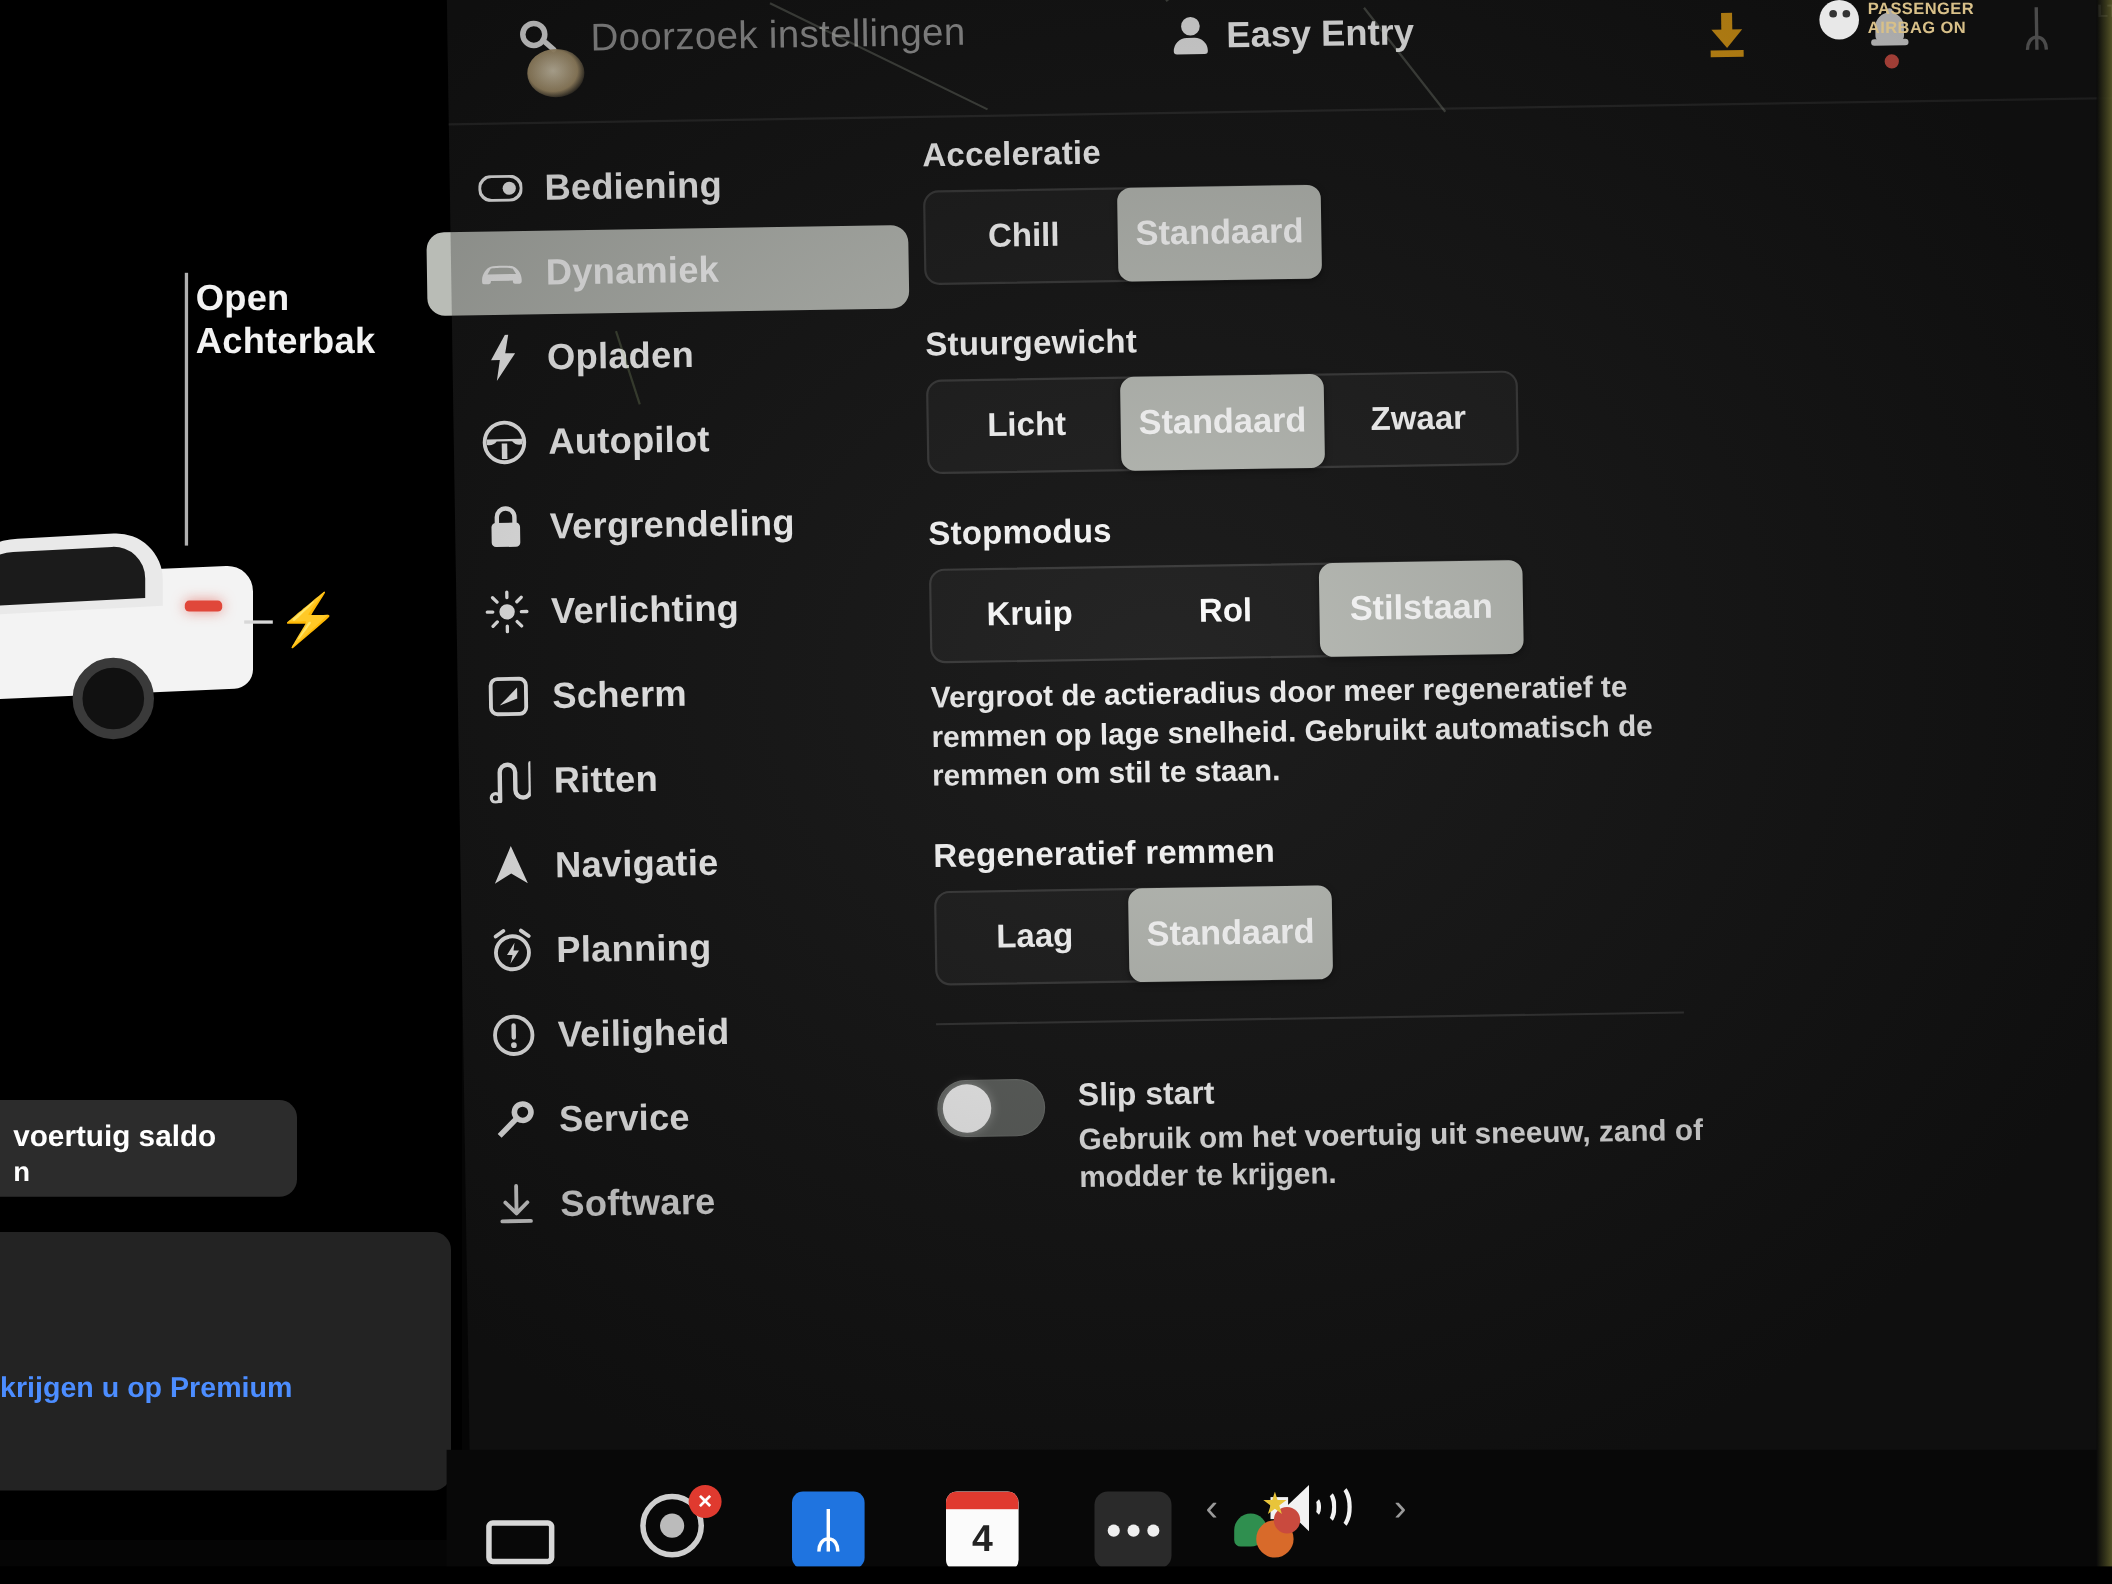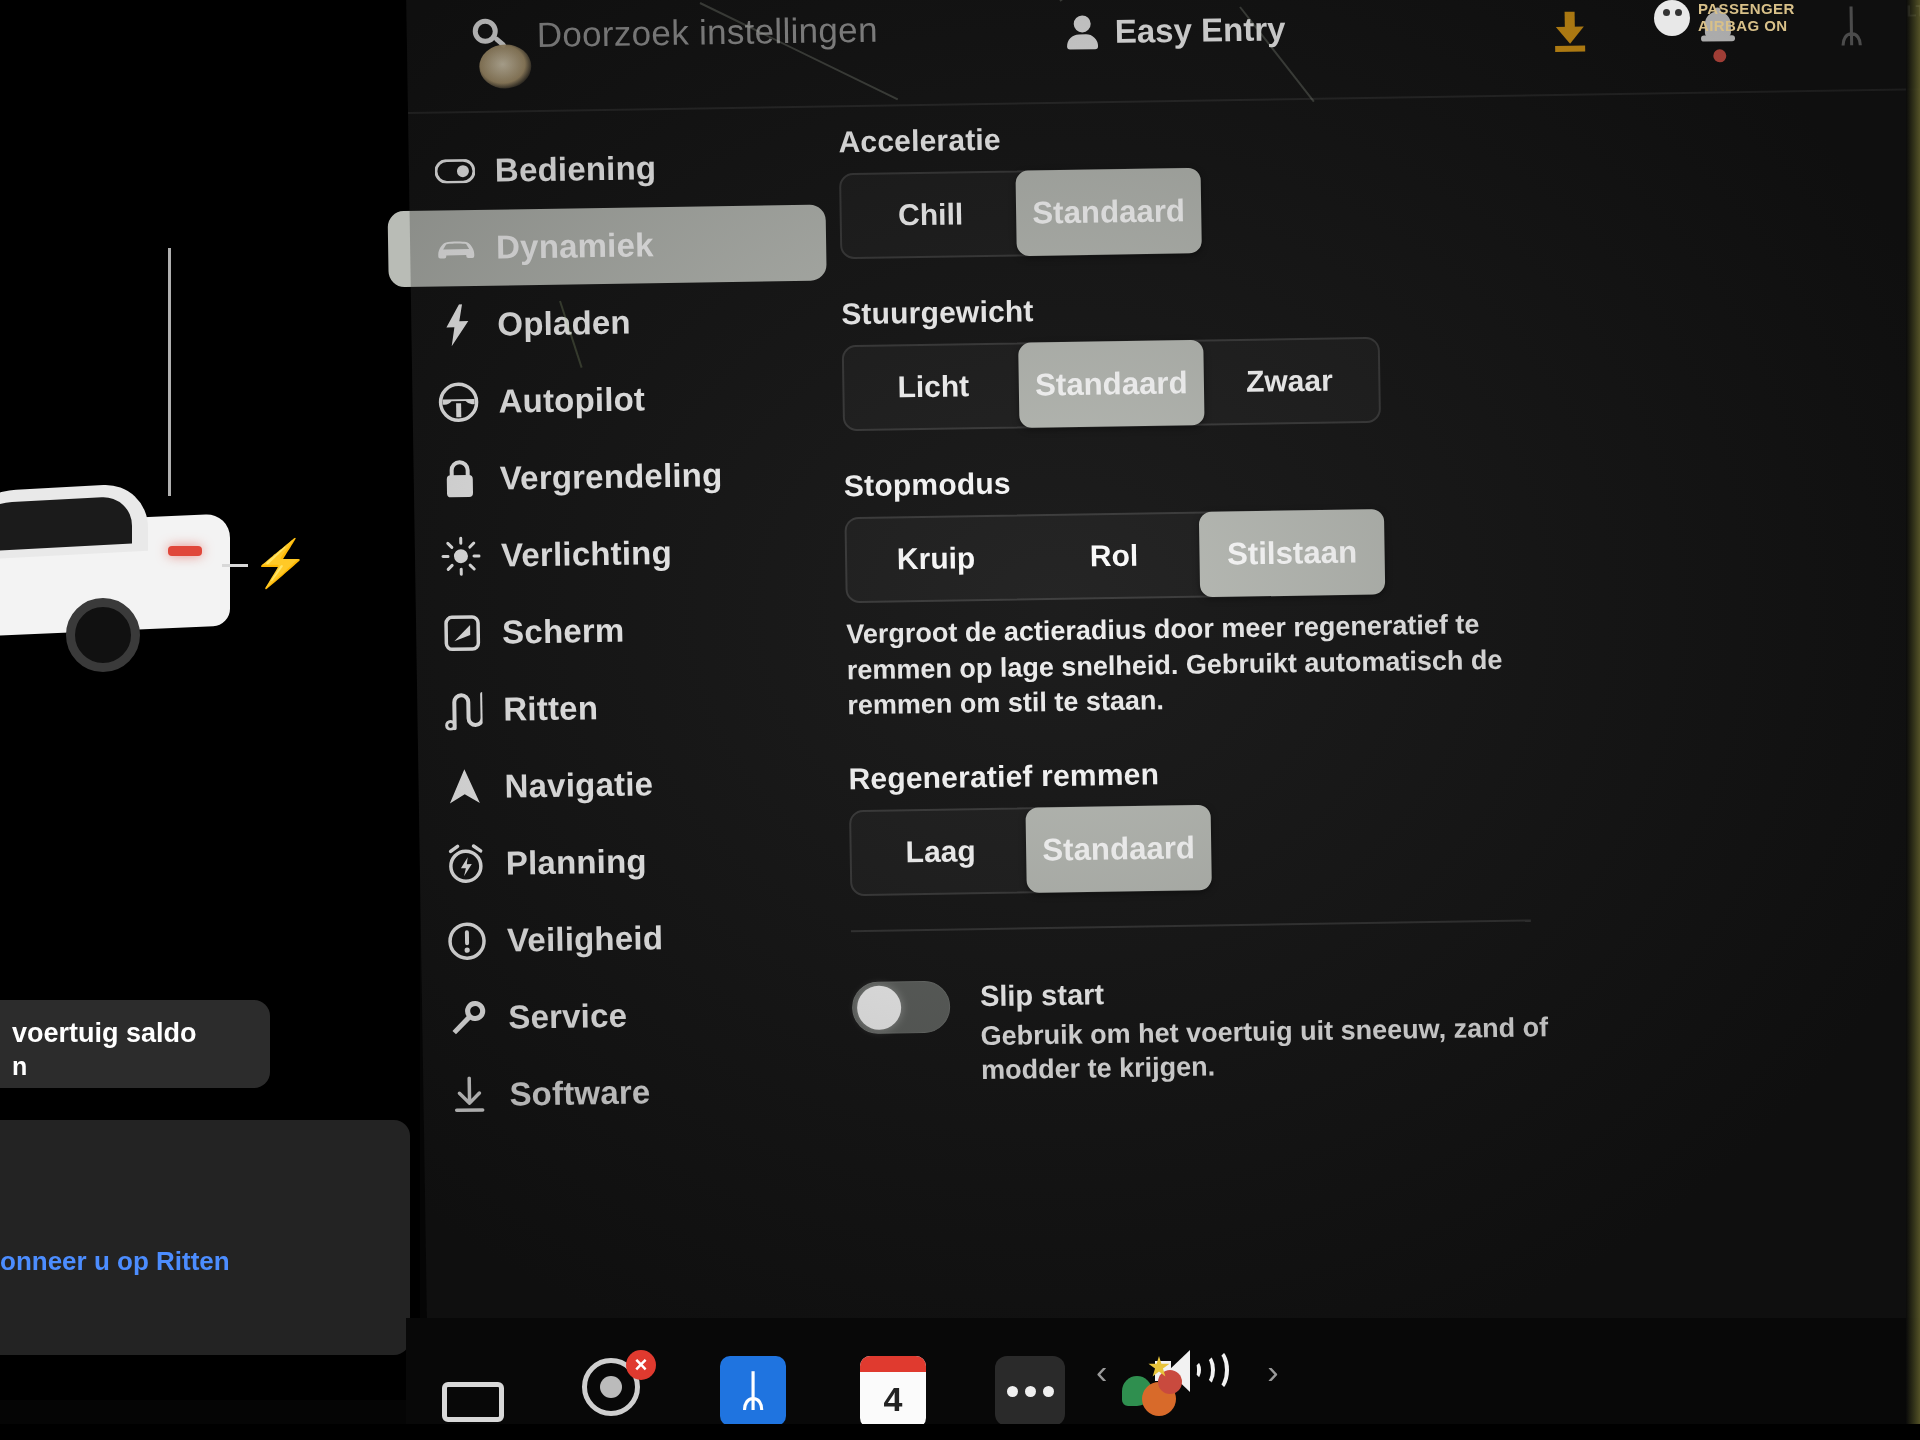--- a/index.html
+++ b/index.html
@@ -286,39 +286,43 @@
   
   .scratch { position:absolute; background: rgba(190,200,180,.22); height:2px; transform-origin:left center; }
 </style>
 </head>
 <body>
 
 <div id="frame">
 
   <div id="leftcol">
     <div class="trunk-rule"></div>
+    <div class="open-trunk">
+      <div>Open</div>
+      <div>Achterbak</div>
+    </div>
 
     <div class="car-wrap">
       <div class="car-body"></div>
       <div class="car-roof"></div>
       <div class="car-glass"></div>
       <div class="car-wheel rear"></div>
 
       <div class="car-lamp"></div>
       <div class="car-dash"></div>
       <div class="car-bolt">⚡</div>
     </div>
 
     <div class="notif-card">
       <div class="t1">voertuig saldo</div>
       <div class="t2">n</div>
     </div>
 
     <div class="premium-card">
-      <div class="premium-link">onneer u op Ritten</div>
+      <div class="premium-link">krijgen u op Premium</div>
     </div>
   </div>
 
   <div id="panel">
 
     <div class="topbar">
       <div class="search-icon">
         <div class="ring"></div>
           <div class="handle"></div>
       </div>

